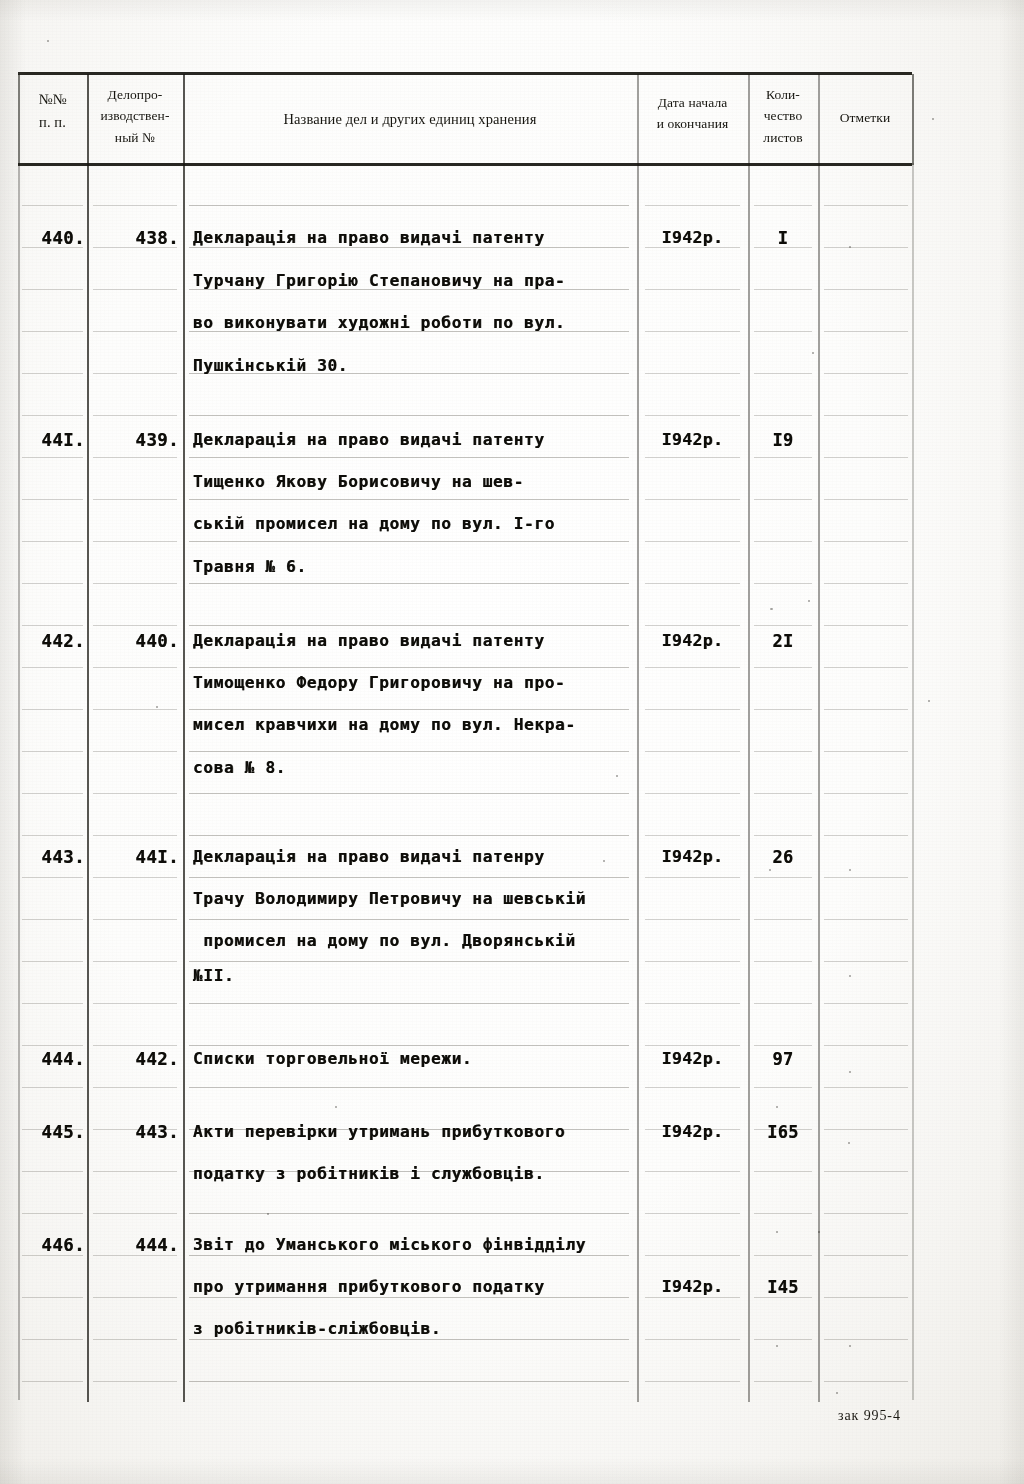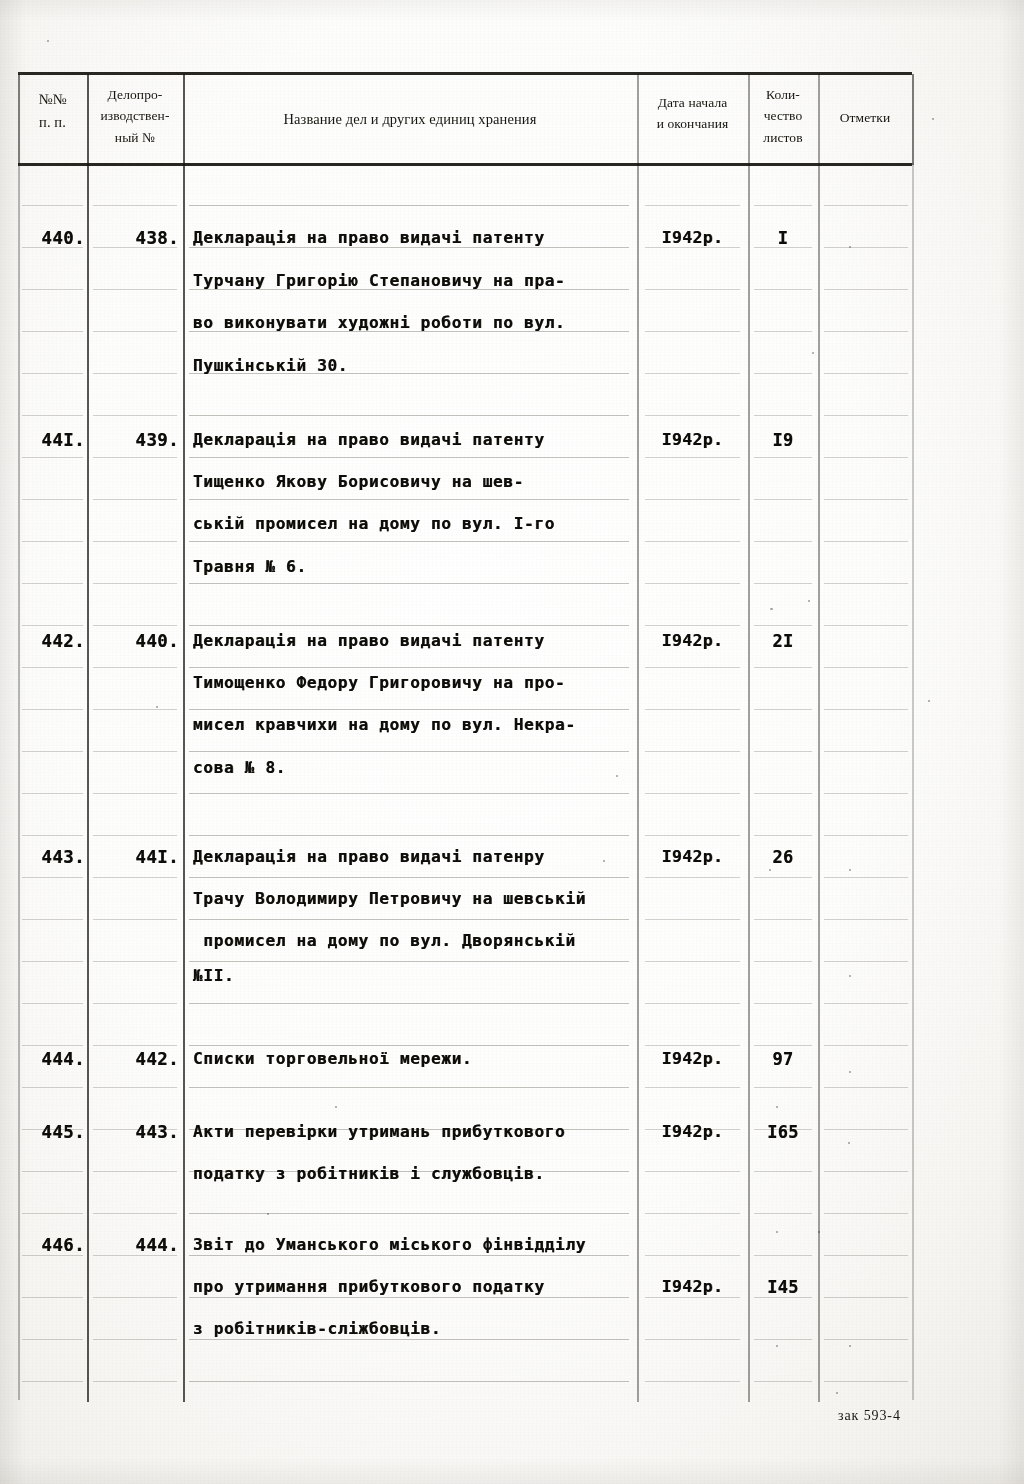--- a/index.html
+++ b/index.html
@@ -406,13 +406,13 @@
     <div class="speck" style="left: 849px; top: 1071px; width: 2px; height: 2px;"></div>
     <div class="speck" style="left: 848px; top: 1142px; width: 2px; height: 2px;"></div>
     <div class="speck" style="left: 776px; top: 1106px; width: 2px; height: 2px;"></div>
     <div class="speck" style="left: 252px; top: 1131px; width: 2px; height: 2px;"></div>
     <div class="speck" style="left: 836px; top: 1392px; width: 2px; height: 2px;"></div>
   </div>
 
 <div id="grain"></div>
 <div id="edgeshade"></div>
 
-<div id="footer-note">зак 593-4</div>
+<div id="footer-note">зак 995-4</div>
 
 </body></html>

